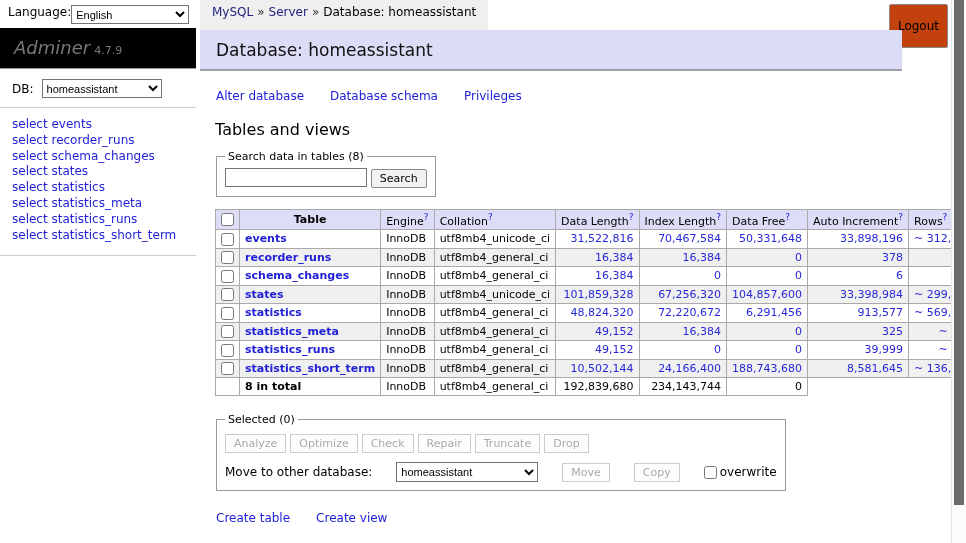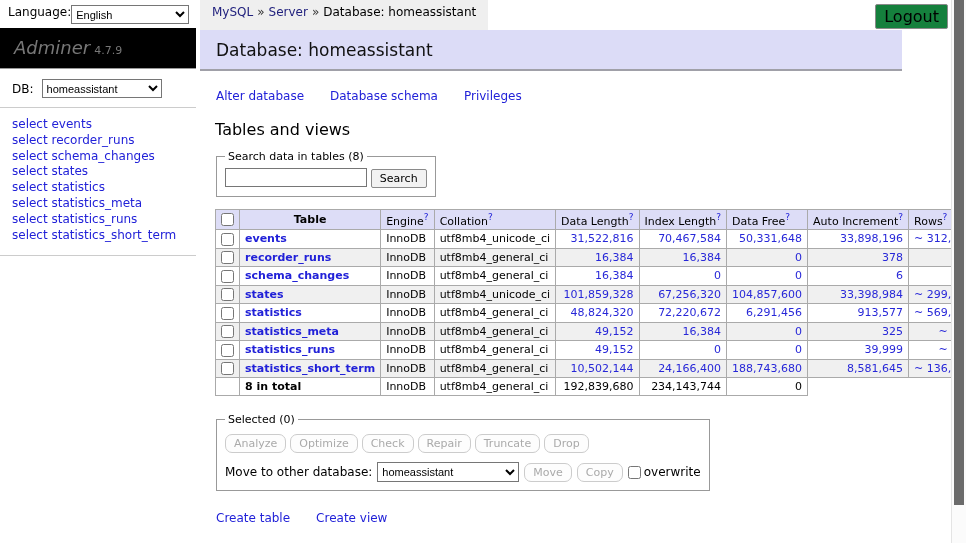--- a/index.html
+++ b/index.html
@@ -9,22 +9,22 @@
 
   
   .lang-row { position:absolute; left:8px; top:5px; display:flex; gap:0; }
   .lang-row select { width:118px; height:19px; font-size:11px; border:1px solid #767676; background:#fff; }
 
   .breadcrumb { position:absolute; left:200px; top:0; height:30px; background:#efefef;
     padding:5px 12px 0 12px; white-space:nowrap; font-size:12px; }
   .breadcrumb a { color:#22227e; }
   .breadcrumb .sep { color:#333; margin:0 4px; }
 
-  .logout-btn { position:absolute; top:4px; right:18px; font-size:16px; padding:2px 8px;
-    border:1px solid #8a8a8a; border-radius:2px; background:#15803d; cursor:pointer;
+  .logout-btn { position:absolute; top:4px; right:18px; font-size:12px; padding:14px 8px;
+    border:1px solid #8a8a8a; border-radius:2px; background:#c2410c; cursor:pointer;
     font-family:inherit; }
 
   
   .sidebar { position:absolute; left:0; top:28px; width:196px; }
   .app-title { background:#000000; border-bottom:1px solid #999; padding:9px 12px 10px 14px;
     color:#777; }
   .app-title .app-name { font-style:italic; font-size:18px; }
   .app-title .app-version { font-size:11px; margin-left:4px; }
   .db-row { padding:10px 12px 9px 12px; border-bottom:1px solid #ccc; display:flex; align-items:center; gap:8px; }
   .db-row select { width:120px; height:19px; font-size:11px; border:1px solid #767676; background:#fff; }
@@ -40,42 +40,42 @@
   .main { padding:16px 14px 0 14px; }
   .links-row { margin:2px 0 0 2px; }
   .links-row a { margin-right:26px; }
   h3 { font-size:16px; font-weight:normal; margin:17px 0 11px 1px; color:#000; }
 
   fieldset { display:inline-block; border:1px solid #999; padding:5px 8px 8px 8px; margin-left:2px; }
   legend { font-size:11px; padding:0 3px; color:#000; }
   .search-fieldset input[type=text] { width:142px; height:19px; border:1px solid #767676; font-size:11px; padding:0 3px; }
   .btn { font-size:11px; padding:2px 8px; border:1px solid #8a8a8a; border-radius:2px;
     background:#f2f2f2; cursor:pointer; font-family:inherit; }
-  .btn-disabled { font-size:11px; padding:2px 8px; border:1px solid #ccc; border-radius:7px;
+  .btn-disabled { font-size:11px; padding:2px 8px; border:1px solid #ccc; border-radius:0;
     background:#fdfdfd; color:#aaa; font-family:inherit; }
 
   
   table { border-collapse:collapse; margin:12px 0 0 1px; font-size:11px; }
   th,td { border:1px solid #aaa; padding:2px 5px; white-space:nowrap; height:18px; }
   thead th, thead td { background:#ddddf7; font-weight:normal; text-align:left; }
   thead th.col-table { font-weight:bold; text-align:center; }
   sup.help { font-size:9px; }
   sup.help a { color:#2121d8; }
   td.num { text-align:right; }
   td.num a { color:#2727d8; }
   tbody tr:nth-child(even) td { background:#f0f0f0; }
   td.tname a { font-weight:bold; }
   tfoot td { font-weight:normal; }
   tfoot td.tname { font-weight:bold; }
   .chk { width:13px; height:13px; vertical-align:middle; }
 
   
   .sel-buttons { margin:3px 0 9px 0; }
   .sel-buttons .btn-disabled { margin-right:4px; }
-  .move-row { display:flex; align-items:center; gap:5px; font-size:12px; }
+  .move-row { display:flex; align-items:center; gap:24px; font-size:12px; }
   .move-row select { width:142px; height:20px; font-size:11px; border:1px solid #767676; background:#fff; }
   .move-row label { display:flex; align-items:center; gap:3px; font-size:12px; }
 
   .selected-fieldset { margin-top:17px; }
   .bottom-links { margin:20px 0 0 2px; }
   .bottom-links a { margin-right:26px; }
 
   
   .scrollbar { position:absolute; right:0; top:0; width:15px; height:543px; background:#fbfbfb;
     border-left:1px solid #e4e4e4; }

